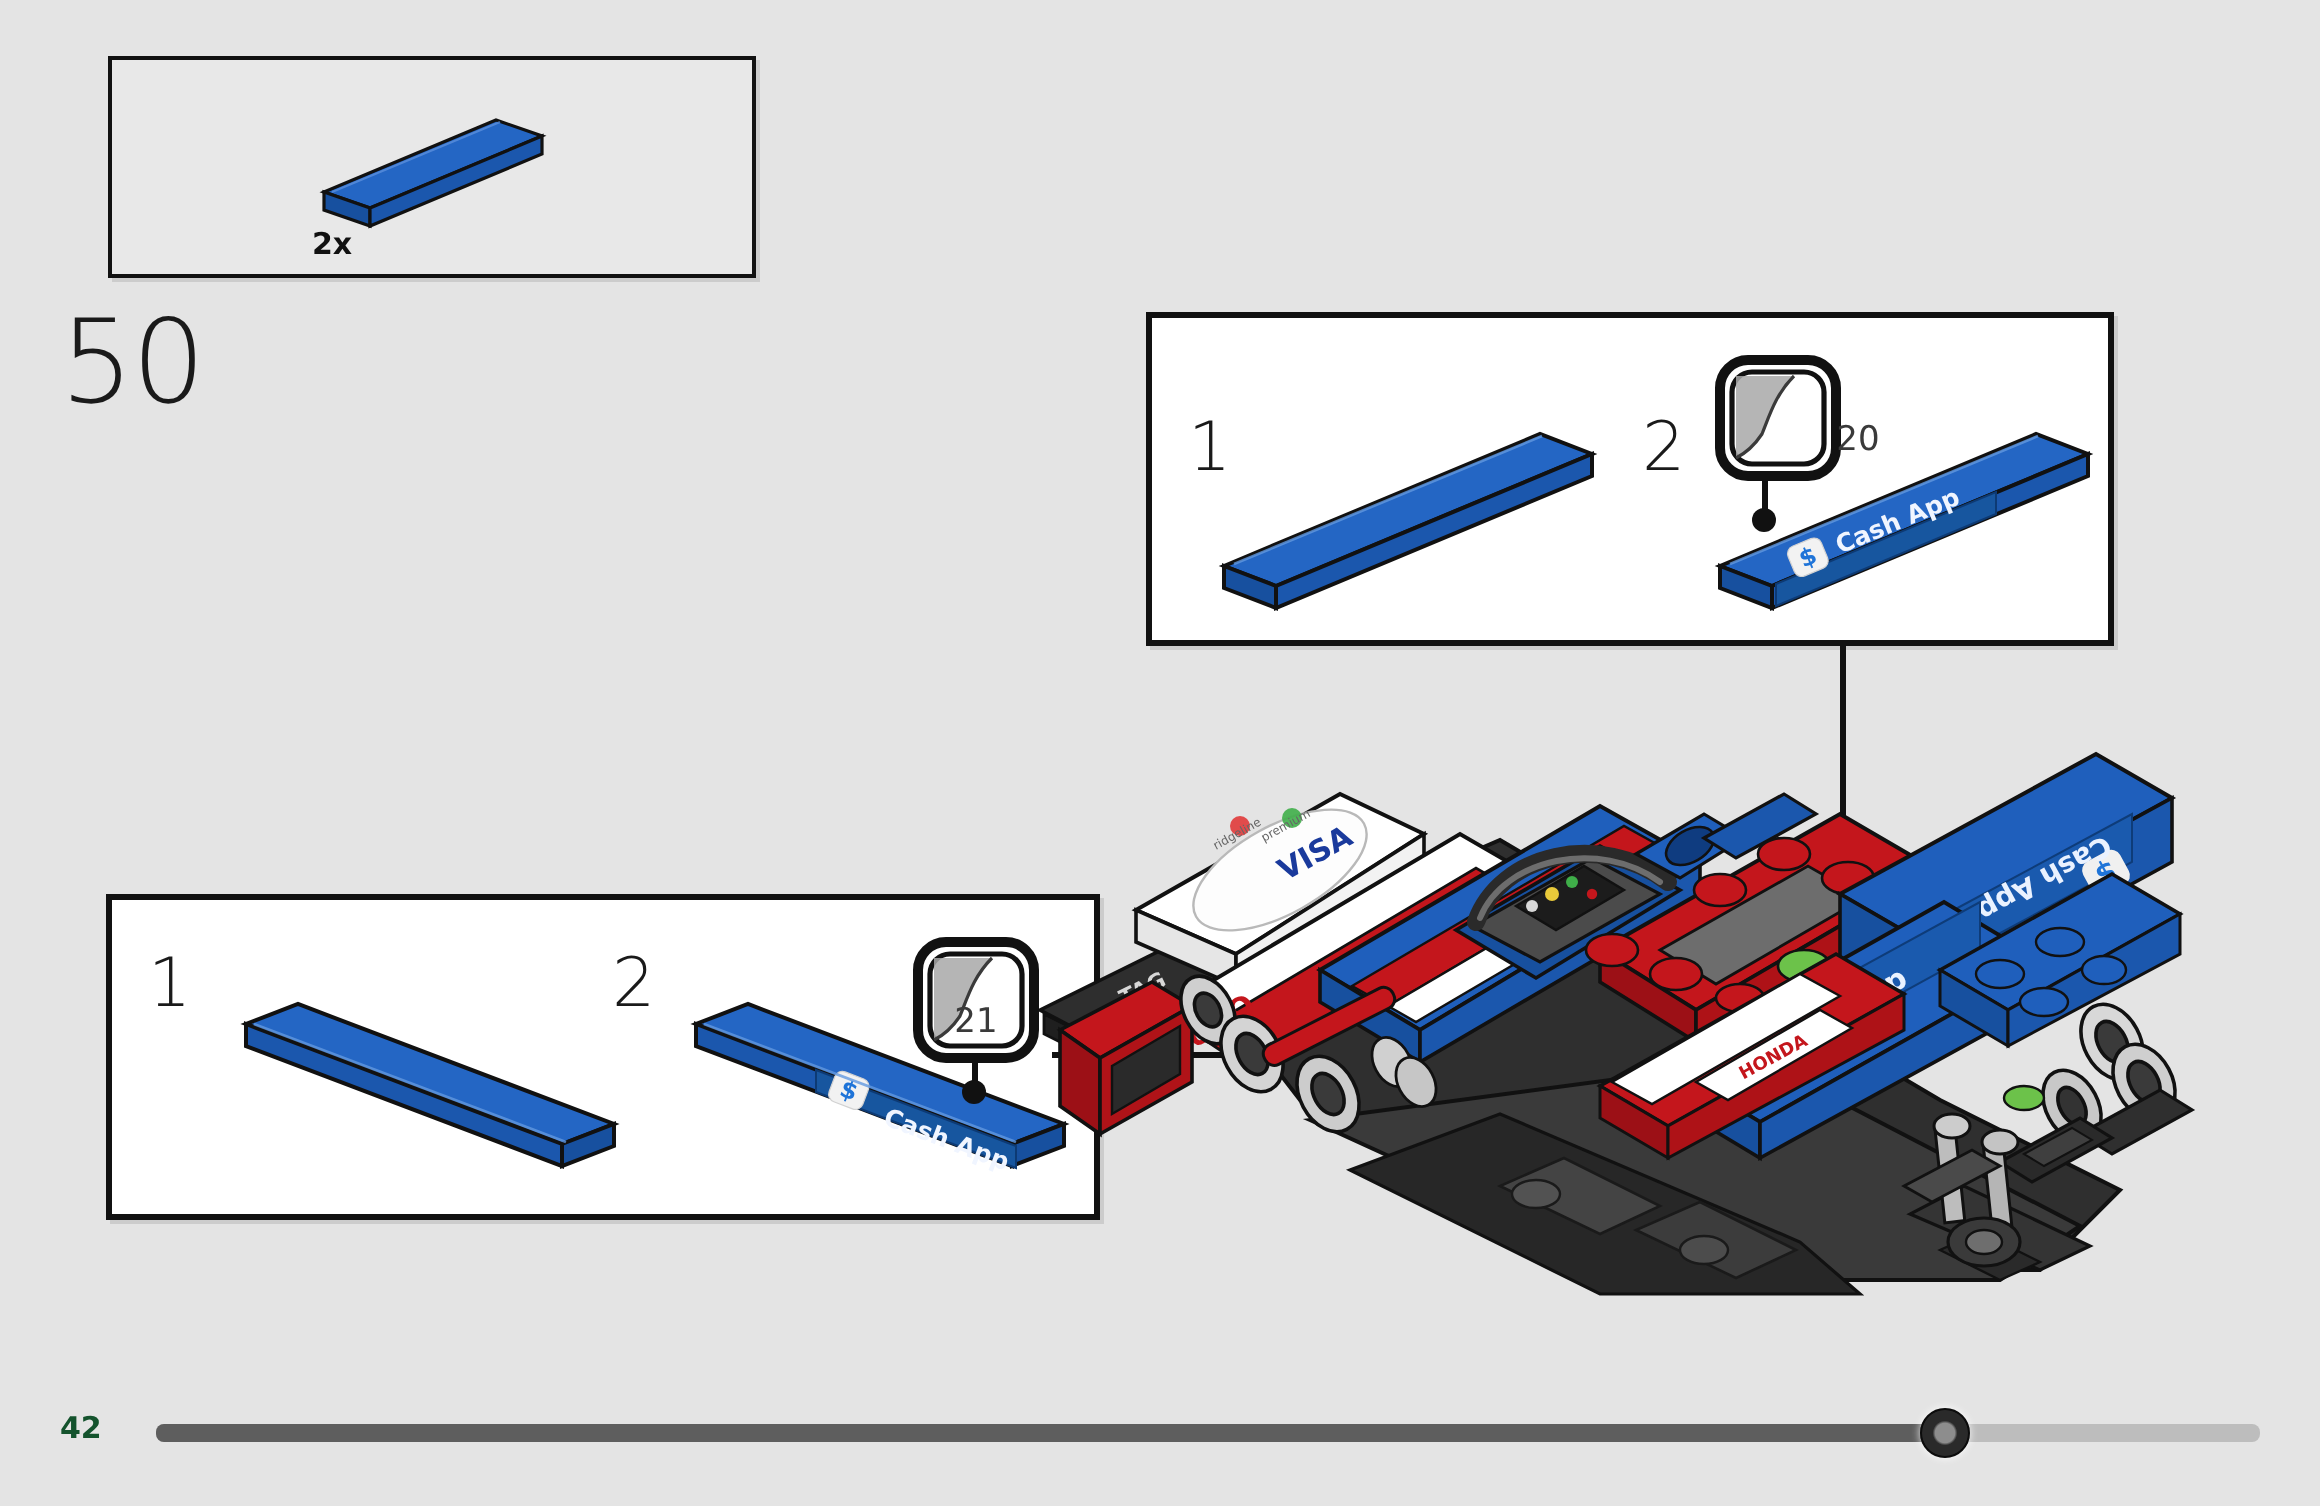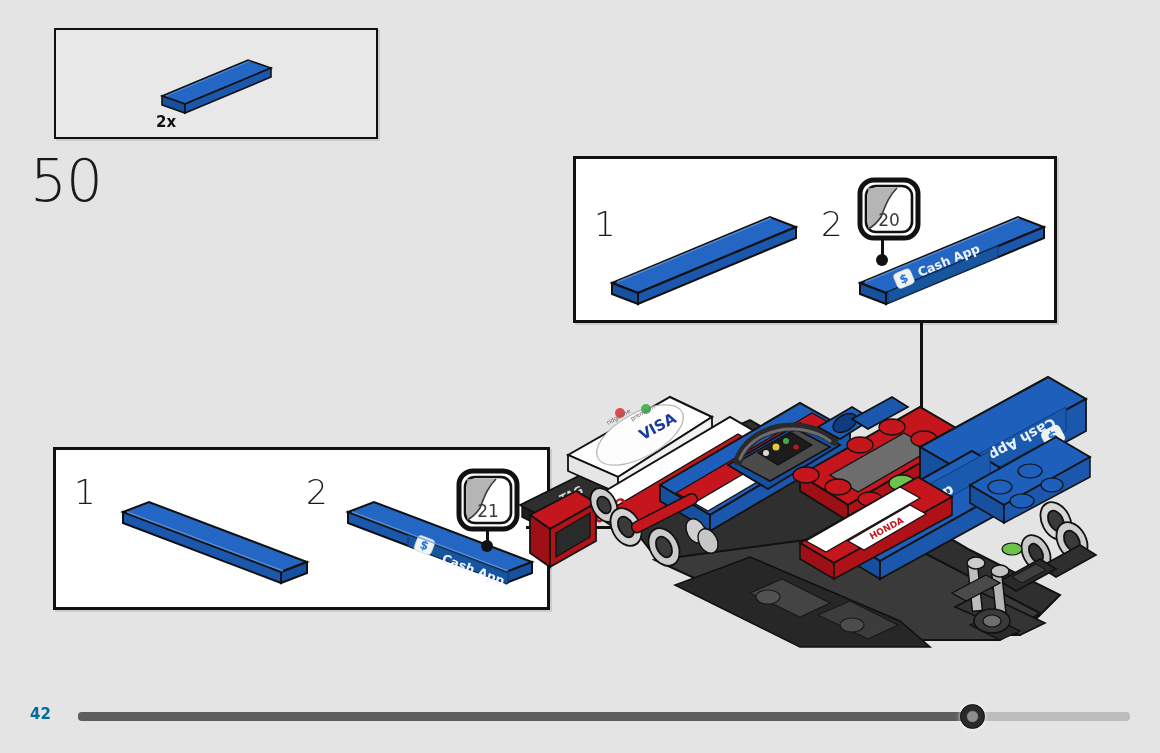--- a/index.html
+++ b/index.html
@@ -65,21 +65,21 @@
   .arrow-head.right{
     border-top:13px solid transparent;border-bottom:13px solid transparent;
     border-left:26px solid #111;
   }
   .arrow-glow{position:absolute;border-radius:50%;background:#fff;filter:blur(3px);}
 
   
   .footer-page{
     position:absolute;left:30px;top:705px;
     font-family:"DejaVu Sans", sans-serif;
-    font-size:15px;font-weight:700;color:#0369a1;
+    font-size:15px;font-weight:700;color:#14532d;
   }
   .prog-track{
     position:absolute;left:78px;top:712px;width:1052px;height:9px;
     background:#bdbdbd;border-radius:4px;
   }
   .prog-fill{
     position:absolute;left:0;top:0;height:9px;
     background:#5e5e5e;border-radius:4px;
   }
   .prog-knob{
@@ -151,21 +151,21 @@
     <div class="arrow-line" style="left:305px;top:38px;width:3px;height:62px;"></div>
     <div style="position:absolute;left:300px;top:95px;width:12px;height:12px;border-radius:50%;background:#111;"></div>
 
     <div class="sticker-badge" style="left:281px;top:18px;width:64px;height:64px;">
       <svg width="64" height="64" viewBox="0 0 64 64">
         <rect x="3" y="3" width="58" height="58" rx="14" fill="#fff" stroke="#111" stroke-width="5"></rect>
         <rect x="9" y="9" width="46" height="46" rx="10" fill="#fff" stroke="#111" stroke-width="2.6"></rect>
         <path d="M11 11 L40 11 C31 20 28 30 24 40 C20 46 15 50 11 52 Z" fill="#a8a8a8" opacity=".85"></path>
         <path d="M40 11 C31 20 28 30 24 40 C20 46 15 50 11 52" fill="none" stroke="#3a3a3a" stroke-width="1.6"></path>
       </svg>
-      <div class="badge-num" style="top:33px;">20</div>
+      <div class="badge-num" style="top:33px;padding-left:40px;">20</div>
     </div>
   </div>
 
   <div class="framed" style="left:29px;top:447px;width:497px;height:163px;">
 
     <div class="sub-num" style="left:18px;top:25px;">1</div>
 
     <div class="tile" style="left:55px;top:30px;">
       <svg width="200" height="100" viewBox="0 0 200 100">
         <polygon points="12,32 170,92 196,82 38,22" fill="#2466c4" stroke="#111" stroke-width="2"></polygon>

